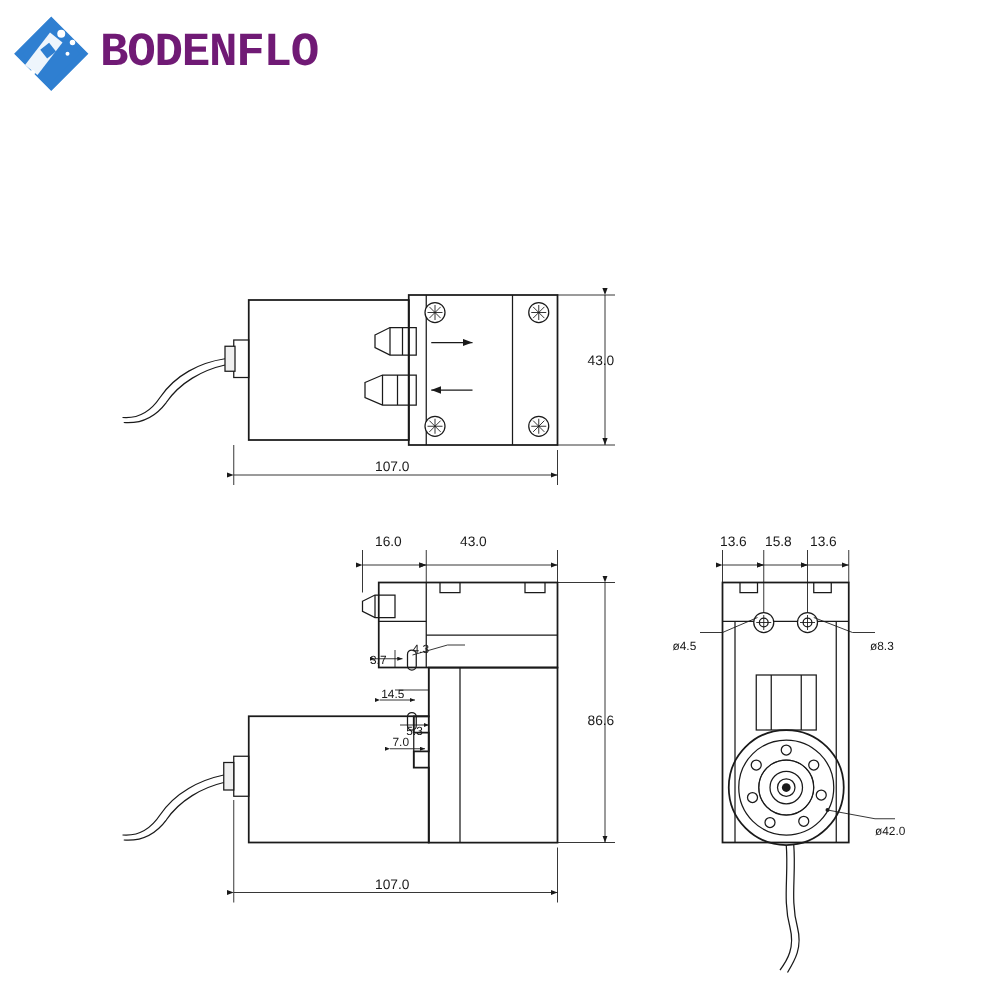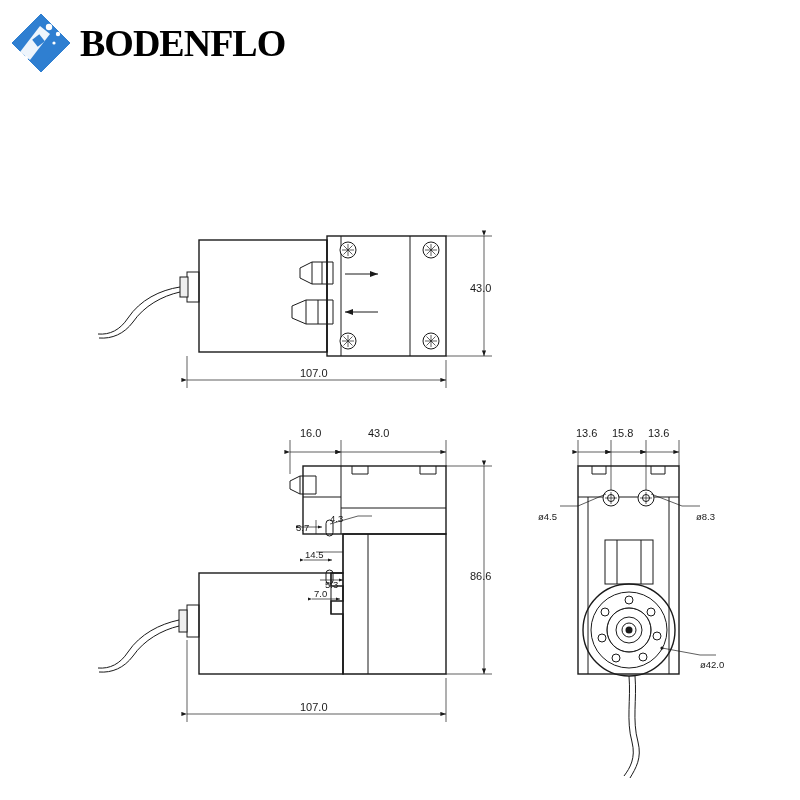--- a/index.html
+++ b/index.html
@@ -9,22 +9,22 @@
     font-family:"Liberation Sans", sans-serif;
     position:relative;
     overflow:hidden;
   }
   #root{position:absolute;left:0;top:0;width:800px;height:800px;}
 
   
   .logo-wrap{position:absolute;left:10px;top:12px;display:flex;align-items:center;}
   .logo-mark{width:62px;height:62px;position:relative;}
   .logo-text{
-    font-size:38px;font-weight:bold;color:#000000;letter-spacing:-1px;
-    margin-left:8px;line-height:1;font-family:Liberation Serif, serif;
+    font-size:38px;font-weight:bold;color:#701a75;letter-spacing:-1px;
+    margin-left:8px;line-height:1;font-family:Liberation Mono, monospace;
   }
 
   
   svg.dwg{position:absolute;left:0;top:0;width:800px;height:800px;}
   .ln{stroke:#1a1a1a;stroke-width:1;fill:none;}
   .lnw{stroke:#1a1a1a;stroke-width:1.4;fill:none;}
   .thin{stroke:#1a1a1a;stroke-width:0.7;fill:none;}
   .dim{stroke:#1a1a1a;stroke-width:0.7;fill:none;}
   .fillw{fill:#ffffff;stroke:#1a1a1a;stroke-width:1;}
   .fillg{fill:#efefef;stroke:#1a1a1a;stroke-width:1;}

